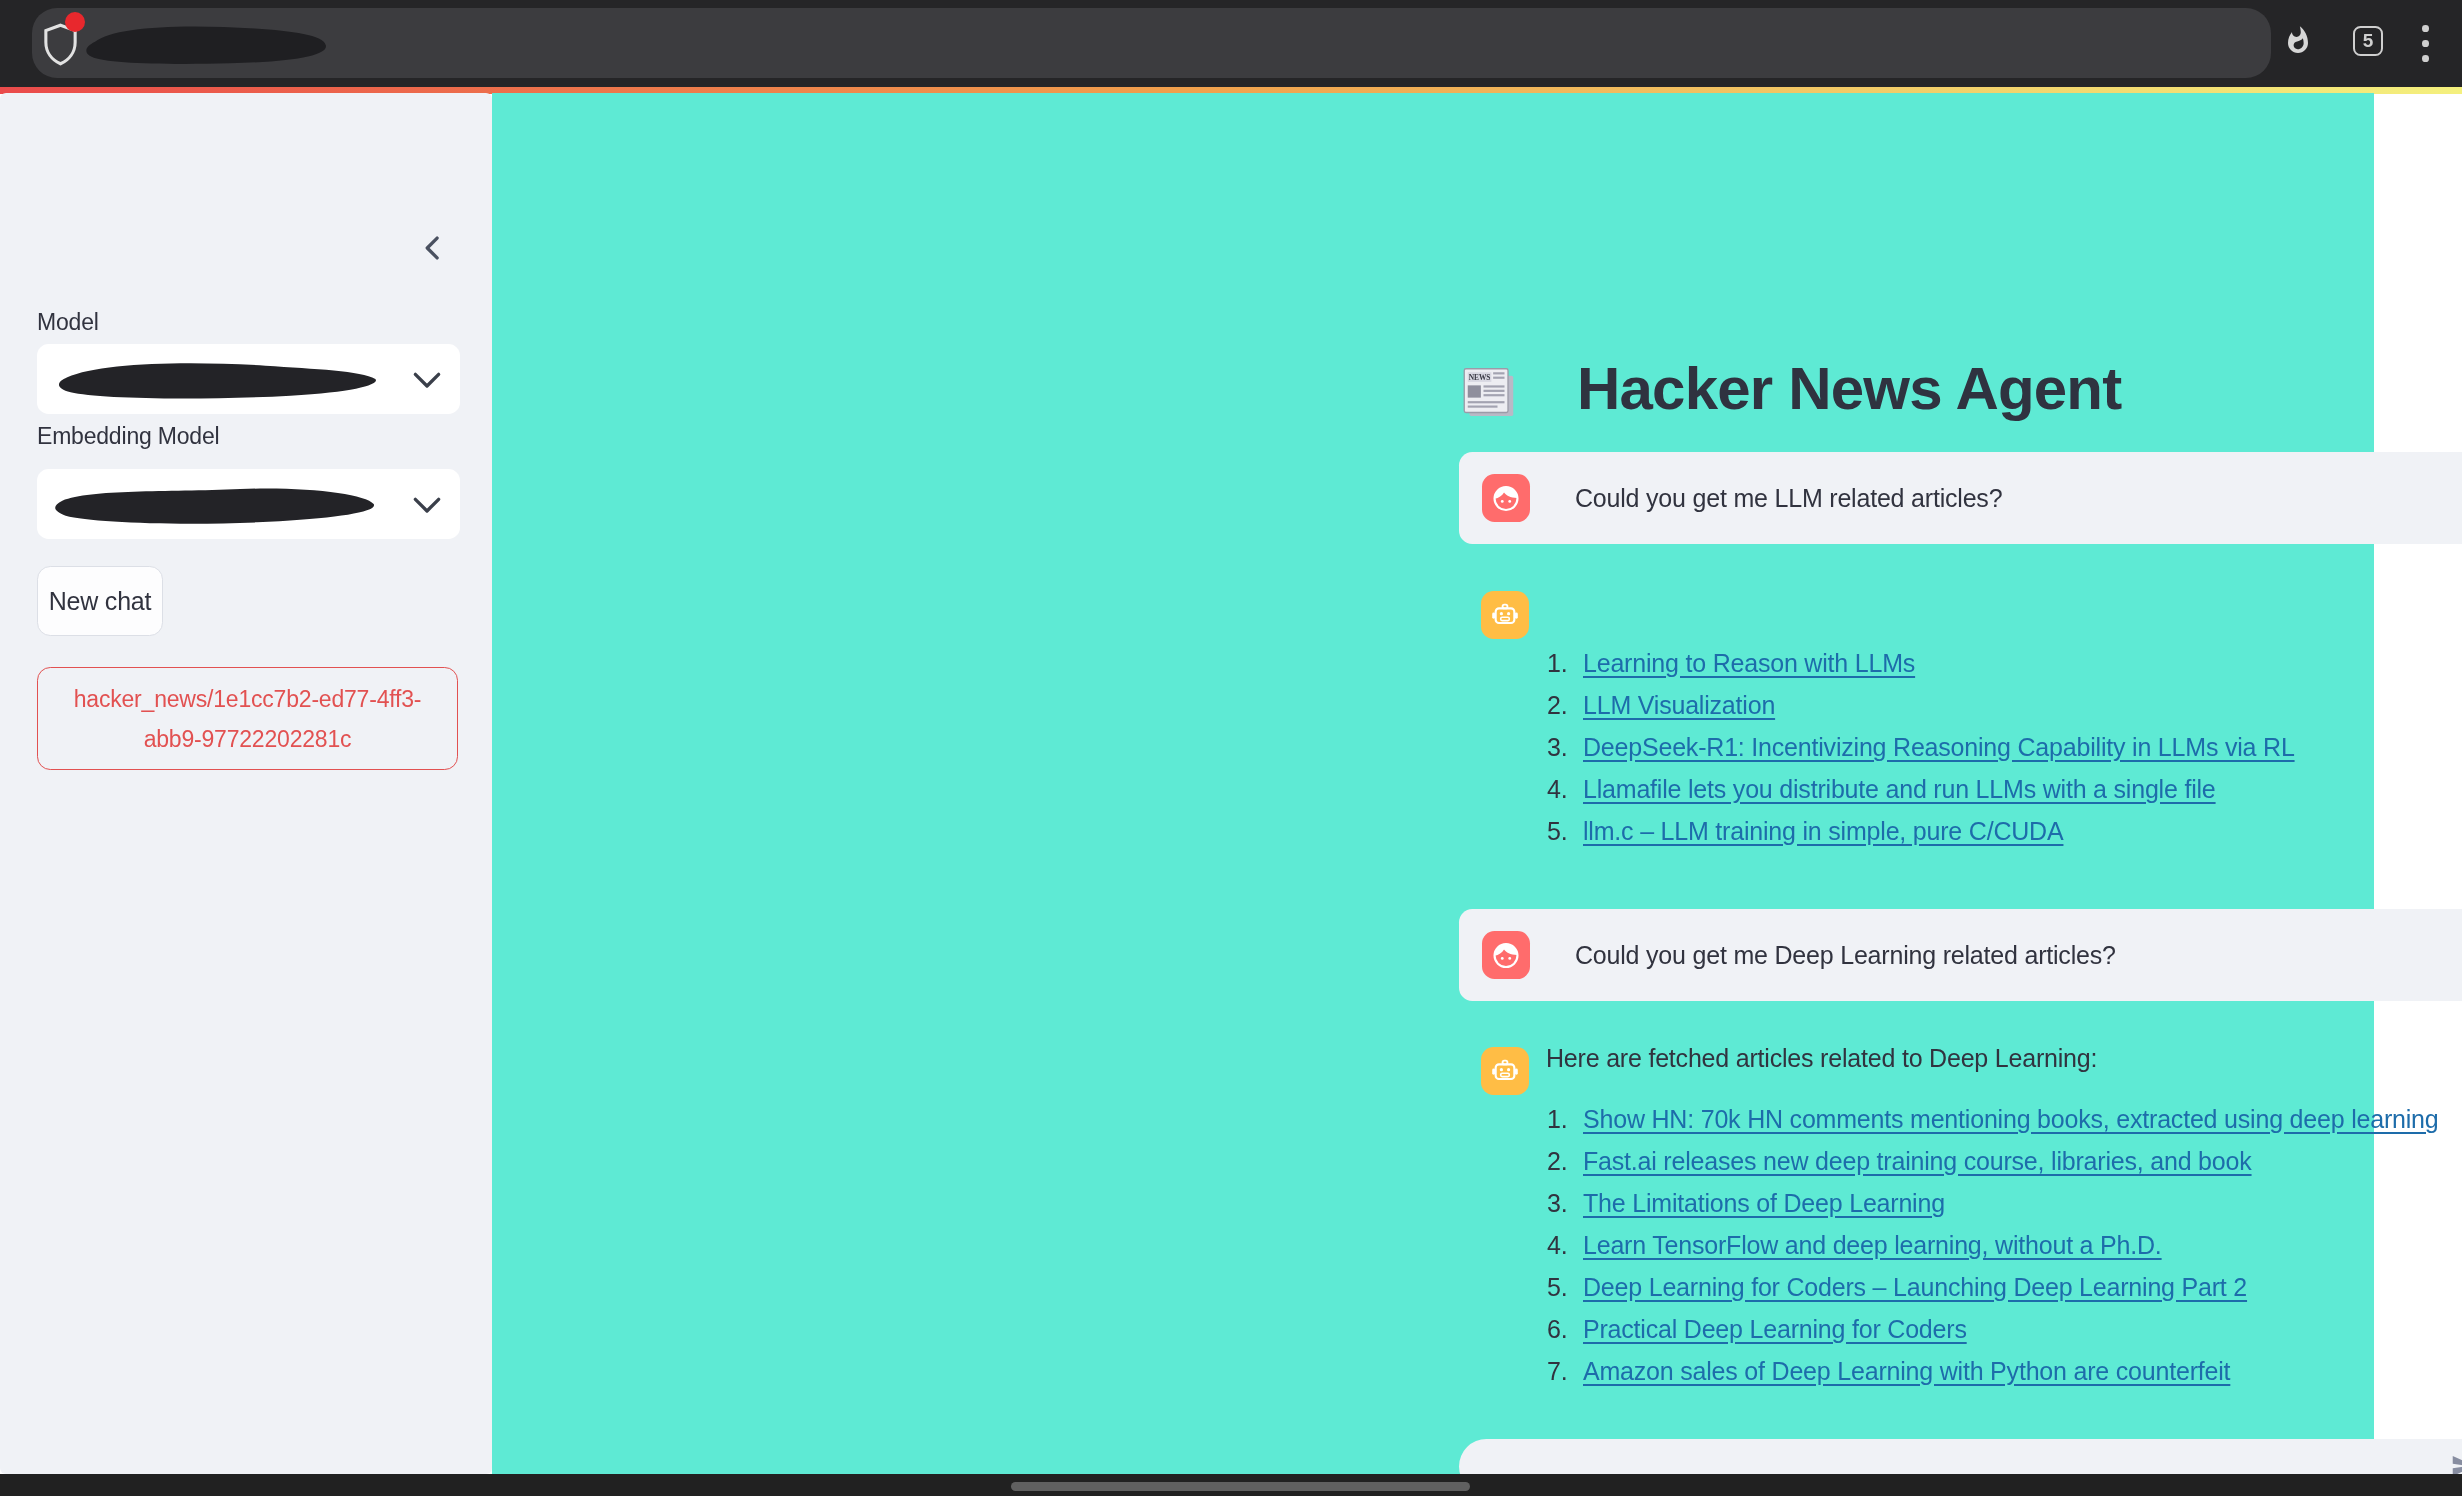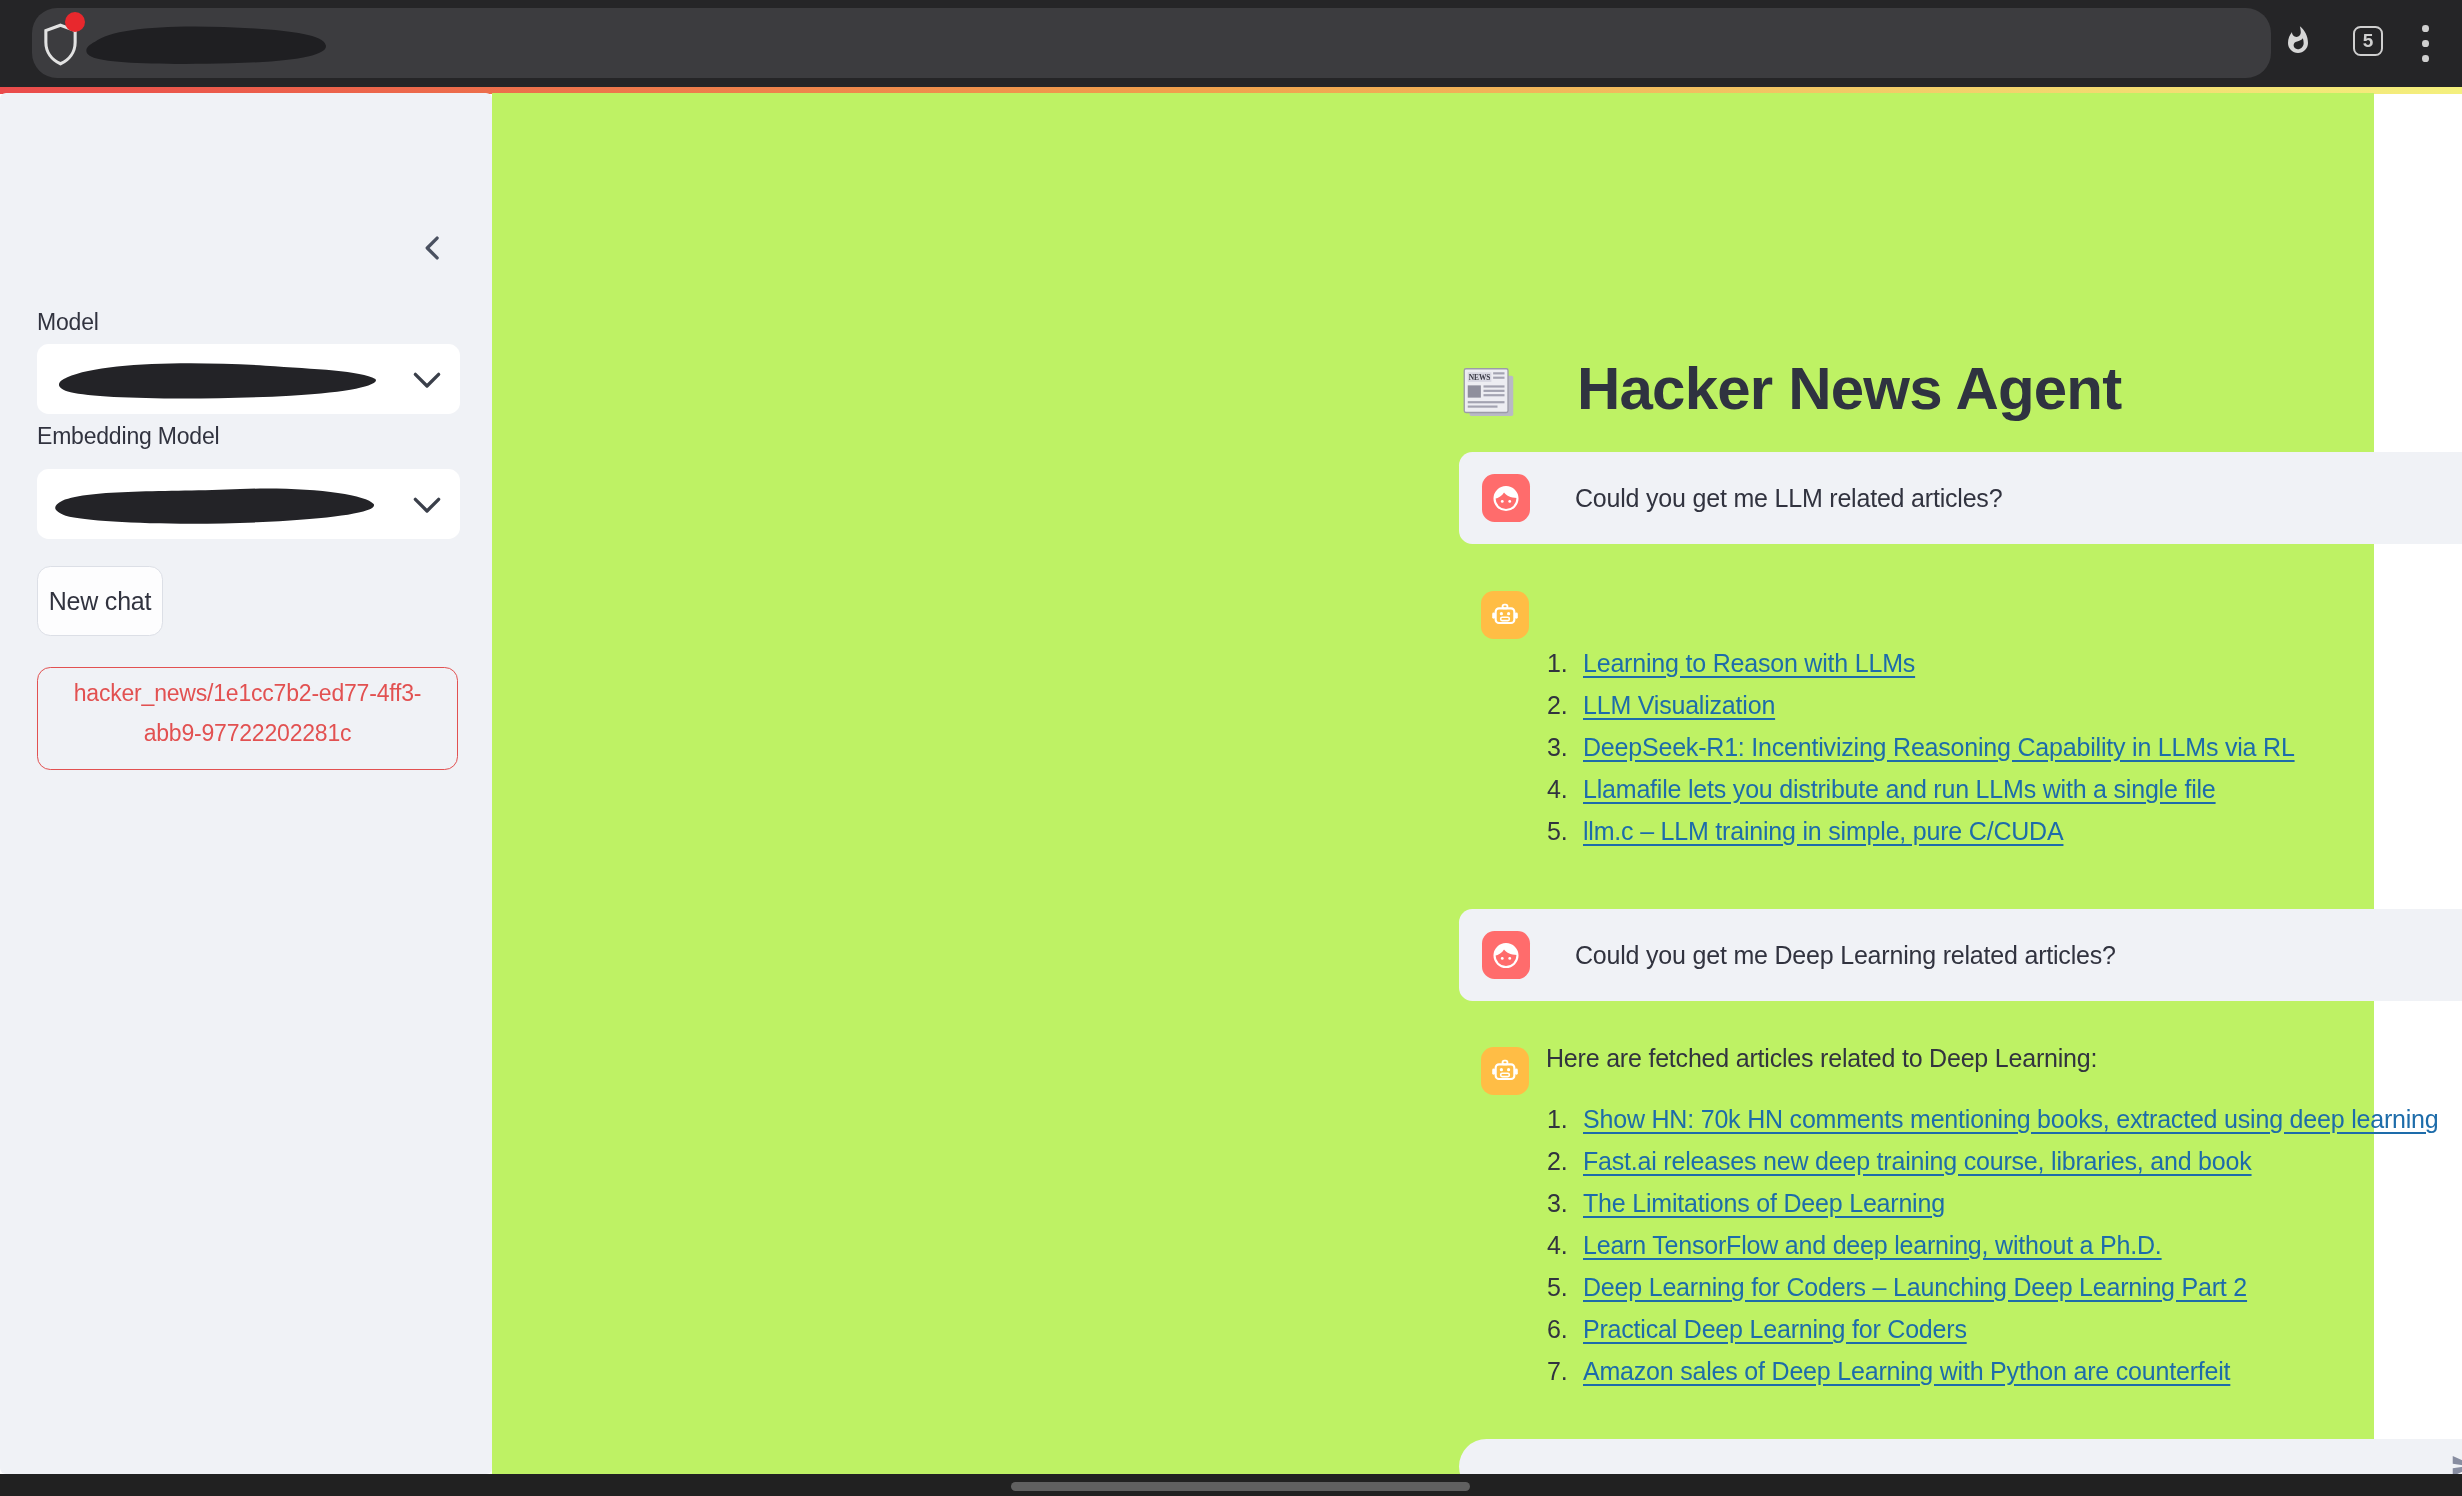--- a/index.html
+++ b/index.html
@@ -34,26 +34,26 @@
   .selectbox { left:37px; width:423px; height:70px; background:#fff; border-radius:11.6px; }
   #model-select { top:251px; }
   #embedding-select { top:376px; }
   .select-chevron { position:absolute; right:18.3px; top:27px; width:30px; height:18.3px; }
   .value-redaction { position:absolute; left:11.6px; top:15px; width:333px; height:40px; }
   #new-chat-btn { left:37px; top:473px; width:126px; height:70px; background:#fdfdfe; border:1.7px solid #dcdfe6;
                   border-radius:13.3px; color:#31333f; font-size:25px; letter-spacing:-0.2px;
                   display:flex; align-items:center; justify-content:center; cursor:pointer; }
   #chat-session-btn { left:37px; top:574px; width:421px; height:103px; border:1.7px solid #e25151; border-radius:13.3px;
                       color:#e25151; font-size:23px; line-height:40px; letter-spacing:-0.2px; text-align:center;
-                      display:flex; align-items:flex-start; justify-content:center; padding:5px 18.3px; cursor:pointer;
+                      display:flex; align-items:center; justify-content:center; padding:5px 18.3px; cursor:pointer;
                       overflow-wrap:break-word; }
   #chat-session-btn span { width:100%; }
 
   
-  #main { left:492px; top:93px; width:1882px; height:1381px; background:#bef264; }
+  #main { left:492px; top:93px; width:1882px; height:1381px; background:#5eead4; }
 
   #title-row { left:967px; top:260px; width:1033px; height:75px; }
   #news-icon { position:absolute; left:0; top:6.7px; width:63px; height:63px; }
   #page-title { position:absolute; left:90px; top:0; font-size:60px; line-height:72px; font-weight:bold;
                 color:#2f3340; letter-spacing:-0.8px; white-space:nowrap;margin-left:28px; }
 
   .user-msg { left:967px; width:1033px; height:92px; background:#f0f2f6; border-radius:13.3px; }
   #user-msg-1 { top:359px; } #user-msg-2 { top:816px; }
   .avatar { position:absolute; width:48px; height:48px; border-radius:12.5px; display:flex; align-items:center; justify-content:center; }
   .avatar.user { left:23px; top:21.6px; background:#ff6c6c; }

